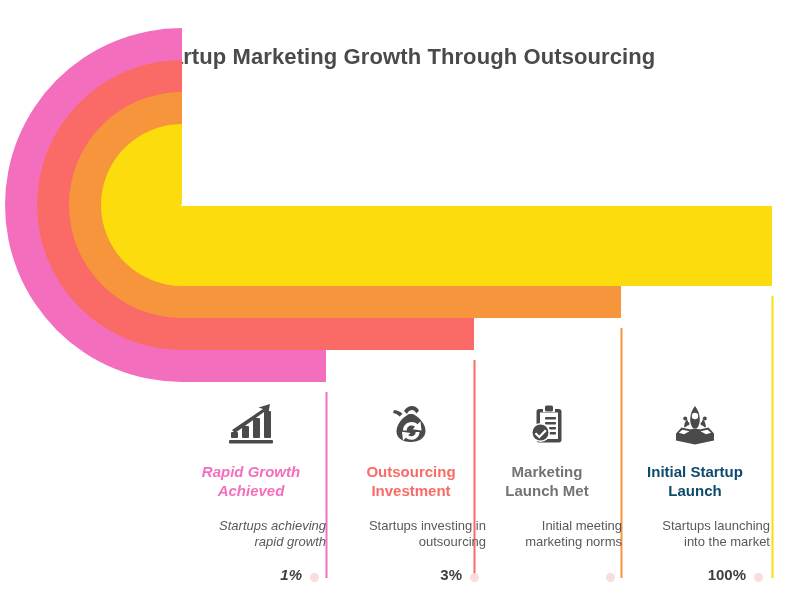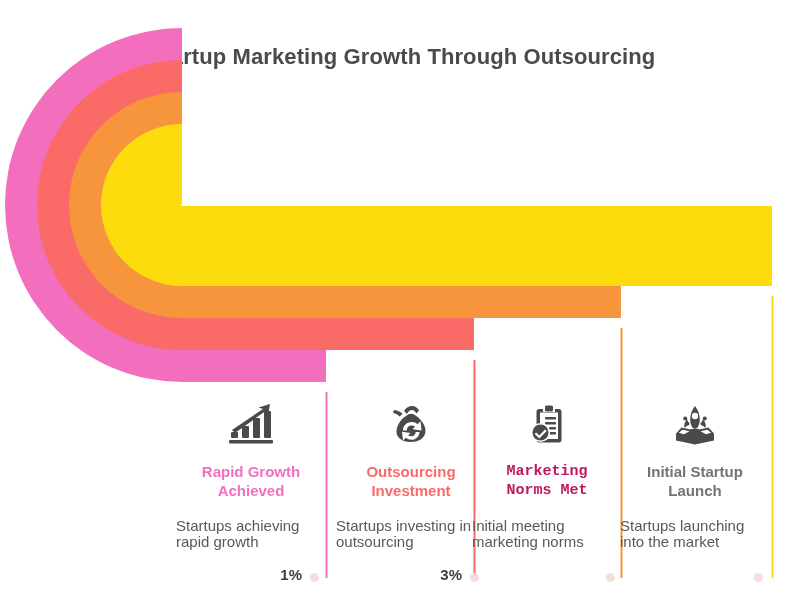--- a/index.html
+++ b/index.html
@@ -74,22 +74,22 @@
     text-align: center;
     font-size: 15px;
     font-weight: bold;
     line-height: 19px;
   }
   .col-desc {
     position: absolute;
     top: 122px;
     left: 0;
     width: 150px;
-    text-align: left;
-    font-size: 15px;
+    text-align: right;
+    font-size: 13px;
     line-height: 16px;
     color: #59595b;
   }
   .col-value {
     position: absolute;
     top: 170px;
     left: 0;
     width: 126px;
     text-align: right;
     font-size: 15px;
@@ -123,21 +123,21 @@
     <path d="M 772 286 L 182 286 A 1 1 0 0 1 181 285 A 1 1 0 0 1 182 284 L 182 204 A 81 81 0 0 0 101 285 A 81 81 0 0 0 182 366 L 772 366 Z" transform="translate(0,-80)" fill="#FCDC0C"></path>
 
     <line x1="326.5" y1="392" x2="326.5" y2="578" stroke="#F46EBE" stroke-width="2"></line>
     <line x1="474.5" y1="360" x2="474.5" y2="578" stroke="#FA6A66" stroke-width="2"></line>
     <line x1="621.5" y1="328" x2="621.5" y2="578" stroke="#F6953B" stroke-width="2"></line>
     <line x1="772.5" y1="296" x2="772.5" y2="578" stroke="#FCDC0C" stroke-width="2"></line>
   </svg>
 
   <div class="columns">
 
-    <div class="col" style="left:176px;">
+    <div class="col" style="left:176px;font-style:italic;">
       <div class="col-icon">
         <svg viewBox="0 0 48 44" width="48" height="44" fill="#4a4a4a">
           <rect x="4" y="30" width="7" height="6" rx="1"></rect>
           <rect x="15" y="24" width="7" height="12" rx="1"></rect>
           <rect x="26" y="16" width="7" height="20" rx="1"></rect>
           <rect x="37" y="9" width="7" height="27" rx="1"></rect>
           <rect x="2" y="38" width="44" height="3.5" rx="1"></rect>
           <path d="M 5 28 L 36 7 L 31.5 5.6 L 43 2 L 41 13.6 L 37.8 9.6 L 8 31 Z"></path>
         </svg>
       </div>
@@ -183,23 +183,23 @@
           <rect x="22" y="3.5" width="8" height="6" rx="1.6"></rect>
           <rect x="22" y="15" width="11" height="2.6" rx="0.8"></rect>
           <rect x="22" y="20" width="11" height="2.6" rx="0.8"></rect>
           <rect x="26" y="25" width="7" height="2.6" rx="0.8"></rect>
           <rect x="26" y="30" width="7" height="2.6" rx="0.8"></rect>
           <circle cx="17.5" cy="30.5" r="9.5" fill="#ffffff"></circle>
           <circle cx="17.5" cy="30.5" r="8"></circle>
           <path d="M 13.2 30.6 L 16.3 33.6 L 22 27.4 L 23.7 29 L 16.4 36.6 L 11.6 32 Z" fill="#ffffff"></path>
         </svg>
       </div>
-      <div class="col-heading" style="color:#be185d;font-family:Liberation Mono, monospace;">
+      <div class="col-heading" style="color:#737373;">
         <span>Marketing</span><br>
-        <span>Norms Met</span>
+        <span>Launch Met</span>
       </div>
       <div class="col-desc">
         <span>Initial meeting</span><br>
         <span>marketing norms</span>
       </div>
       <div class="col-dot" style="background:#f7dedd;"></div>
     </div>
 
     <div class="col" style="left:620px;">
       <div class="col-icon">
@@ -212,25 +212,26 @@
           <circle cx="14.2" cy="16.6" r="2"></circle>
           <circle cx="33.8" cy="16.6" r="2"></circle>
           <circle cx="16.8" cy="21.8" r="1.7"></circle>
           <circle cx="31.2" cy="21.8" r="1.7"></circle>
           <path d="M 24 26.5 L 43 31.5 L 43 38.5 L 24 42.5 L 5 38.5 L 5 31.5 Z"></path>
           <path d="M 5 31.5 L 10.5 25.5 L 19.5 27.5 L 24 26.5 L 28.5 27.5 L 37.5 25.5 L 43 31.5 L 24 35.5 Z"></path>
           <path d="M 11.5 27.8 L 18.5 29.3 L 13 32.2 L 7.8 30.8 Z" fill="#ffffff"></path>
           <path d="M 36.5 27.8 L 29.5 29.3 L 35 32.2 L 40.2 30.8 Z" fill="#ffffff"></path>
         </svg>
       </div>
-      <div class="col-heading" style="color:#737373;text-align:center;">
+      <div class="col-heading" style="color:#0c4a6e;text-align:center;">
         <span>Initial Startup</span><br>
         <span>Launch</span>
       </div>
       <div class="col-desc">
         <span>Startups launching</span><br>
         <span>into the market</span>
       </div>
+      <div class="col-value">100%</div>
       <div class="col-dot" style="background:#f7dedd;"></div>
     </div>
 
   </div>
 </div>
 
 </body></html>

